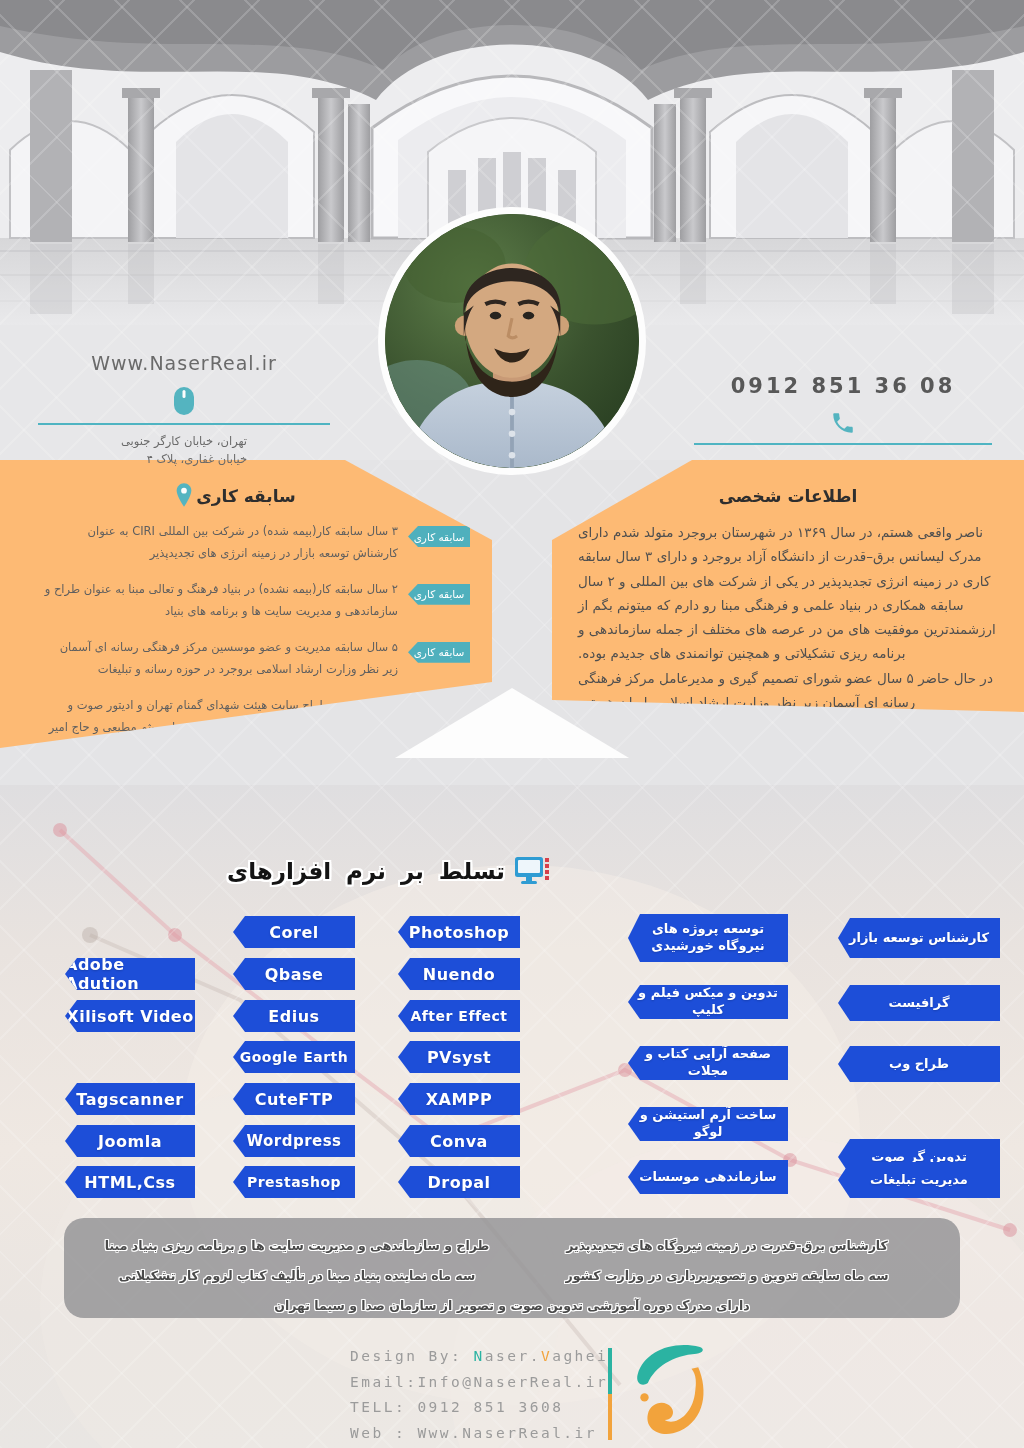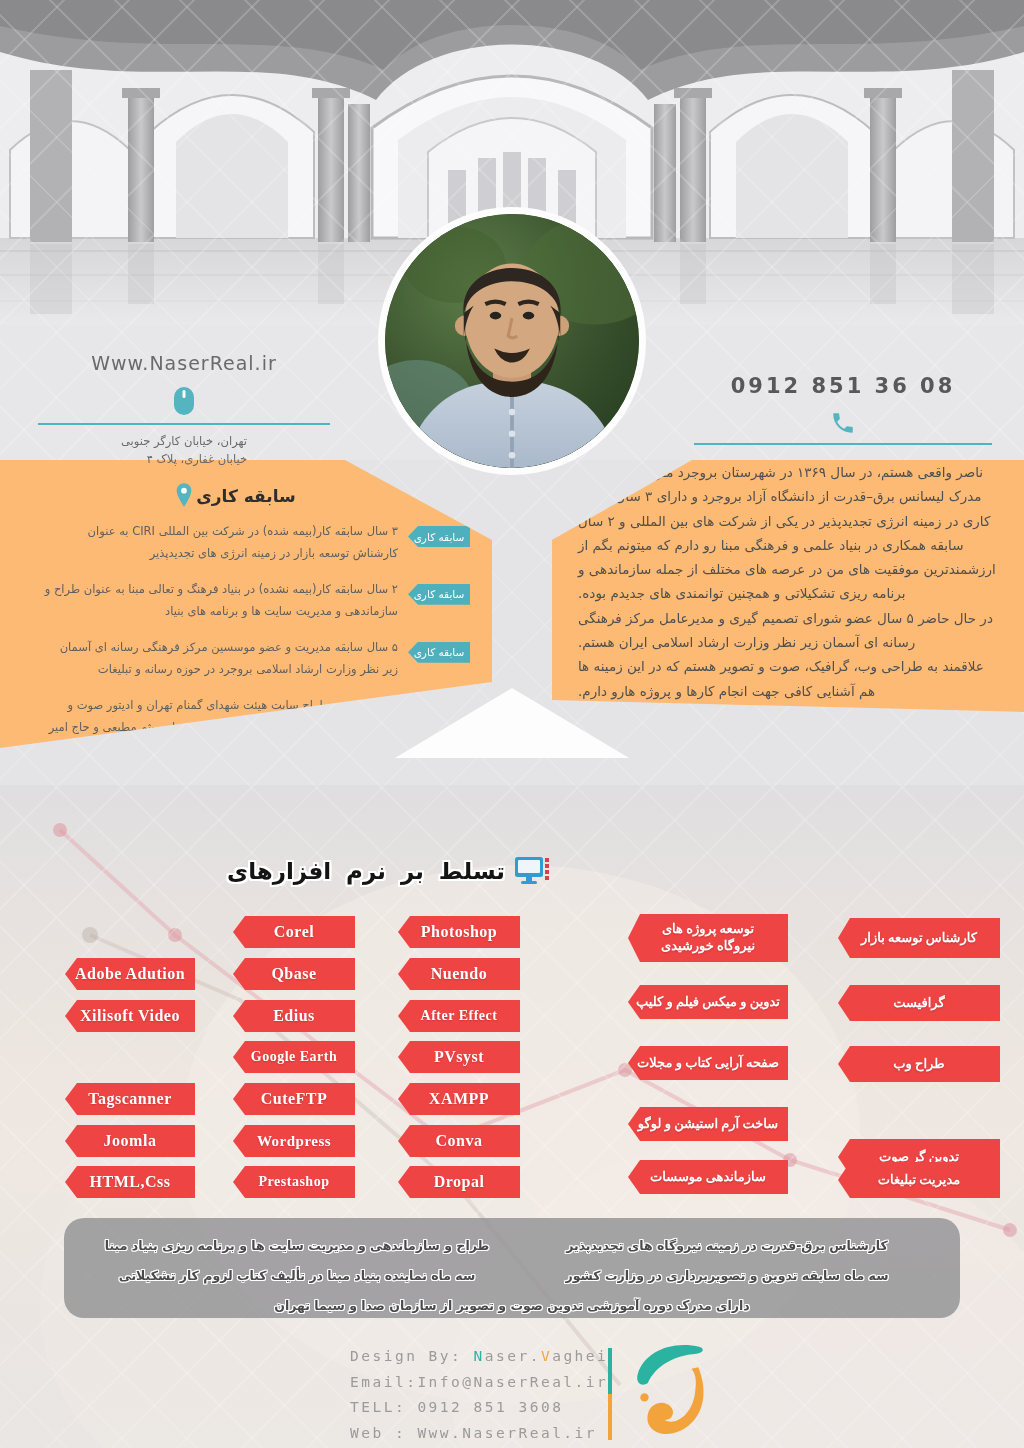--- a/index.html
+++ b/index.html
@@ -56,24 +56,24 @@
 
   
   .photo-section{position:absolute;left:0;top:785px;width:1024px;height:663px;z-index:1;
     background:linear-gradient(180deg,#dfdee0 0%,#e9e3df 25%,#efe8e2 55%,#eae5e1 80%,#e9e6e3 100%);}
 
   .skills-head{position:absolute;left:198px;top:856px;width:380px;z-index:6;
     display:flex;align-items:center;justify-content:center;gap:10px;}
   .skills-head-text{font-size:23px;font-weight:bold;color:#141414;word-spacing:7px;
     text-shadow:2px 0 0 #fff,-2px 0 0 #fff,0 2px 0 #fff,0 -2px 0 #fff,2px 2px 0 #fff,-2px -2px 0 #fff,2px -2px 0 #fff,-2px 2px 0 #fff;}
 
-  .sbadge{position:absolute;z-index:6;background:#ef4444;color:#fff;font-weight:bold;
+  .sbadge{position:absolute;z-index:6;background:#1d4ed8;color:#fff;font-weight:bold;
     display:flex;align-items:center;justify-content:center;
     clip-path:polygon(12px 0,100% 0,100% 100%,12px 100%,0 50%);
-    text-shadow:0 1px 2px rgba(0,0,0,.18);font-family:Liberation Serif, serif;}
+    text-shadow:0 1px 2px rgba(0,0,0,.18);}
   .sw{height:32px;font-size:16px;letter-spacing:.5px;}
   .fa-badge{font-size:13px;white-space:pre-line;text-align:center;line-height:1.3;}
 
   
   .summary{position:absolute;left:64px;top:1218px;width:896px;height:100px;z-index:6;
     background:rgba(146,146,149,.82);border-radius:20px;padding:12px 18px;box-sizing:border-box;}
   .sum-row{display:flex;height:30px;align-items:center;}
   .sum-cell{flex:1;text-align:center;font-size:12.5px;font-weight:bold;color:#4a4a4a;
     text-shadow:1px 0 0 #fff,-1px 0 0 #fff,0 1px 0 #fff,0 -1px 0 #fff,1px 1px 0 #fff,-1px -1px 0 #fff,1px -1px 0 #fff,-1px 1px 0 #fff;}
 
@@ -275,20 +275,21 @@
         <span class="work-text">۵ سال سابقه مدیریت و عضو موسسین مرکز فرهنگی رسانه ای آسمان زیر نظر وزارت ارشاد اسلامی بروجرد در حوزه رسانه و تبلیغات</span>
       </div>
       <div class="work-item">
         <span class="work-tag">سابقه کاری</span>
         <span class="work-text">۲ سال مدیر و طراح سایت هیئت شهدای گمنام تهران و ادیتور صوت و تدوین و تولید محتوای حجت الاسلام پناهیان و حاج میثم مطیعی و حاج امیر عباسی و همکاری تولید محتوایی برای موسسه بیان معنوی و Khamenei.ir</span>
       </div>
     </div>
   </div>
 
   <div class="panel panel-right" dir="rtl">
+    <div class="panel-title">اطلاعات شخصی</div>
     <div class="about-par">ناصر واقعی هستم، در سال ۱۳۶۹ در شهرستان بروجرد متولد شدم دارای مدرک لیسانس برق–قدرت از دانشگاه آزاد بروجرد و دارای ۳ سال سابقه کاری  در زمینه انرژی تجدیدپذیر در یکی از شرکت های بین المللی و ۲ سال سابقه همکاری در بنیاد علمی و فرهنگی مبنا رو دارم که میتونم بگم از ارزشمندترین  موفقیت های من در عرصه های مختلف از جمله سازماندهی و برنامه ریزی تشکیلاتی و همچنین توانمندی های جدیدم بوده.
 در حال حاضر ۵ سال عضو شورای تصمیم گیری و مدیرعامل مرکز فرهنگی رسانه ای آسمان زیر نظر وزارت ارشاد اسلامی ایران هستم.
 علاقمند به طراحی وب، گرافیک، صوت  و تصویر هستم که در این زمینه ها هم آشنایی کافی جهت انجام کارها و پروژه هارو دارم.</div>
   </div>
 
   <div class="center-triangle"></div>
 
   <div class="skills-head" dir="rtl">
     <svg width="34" height="30" viewBox="0 0 34 30">
       <g>

